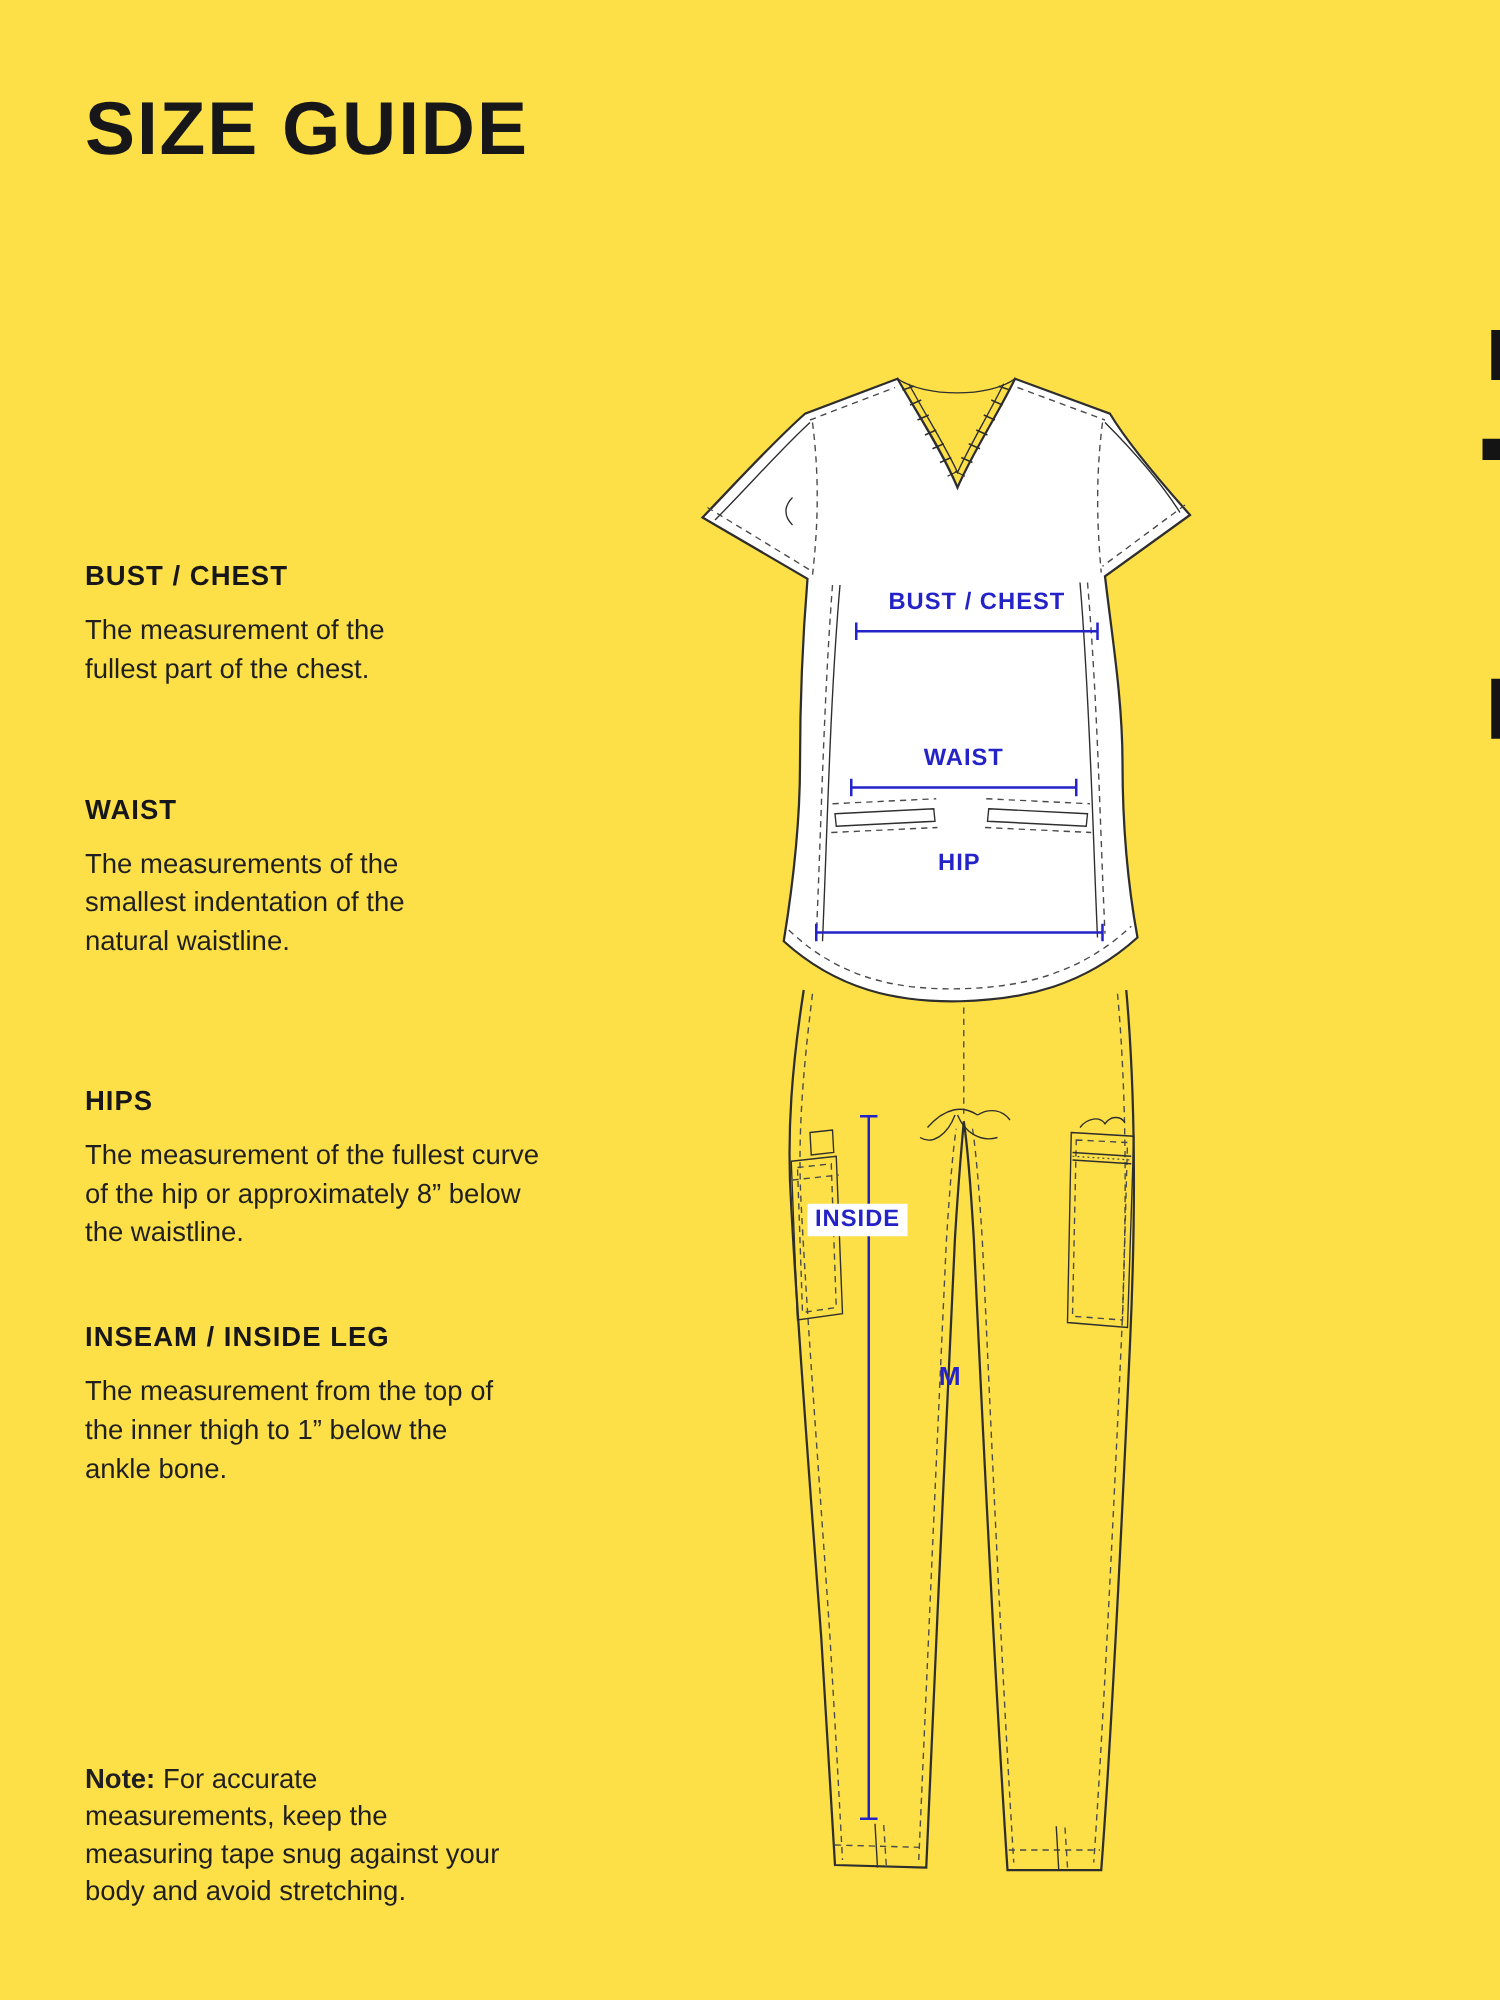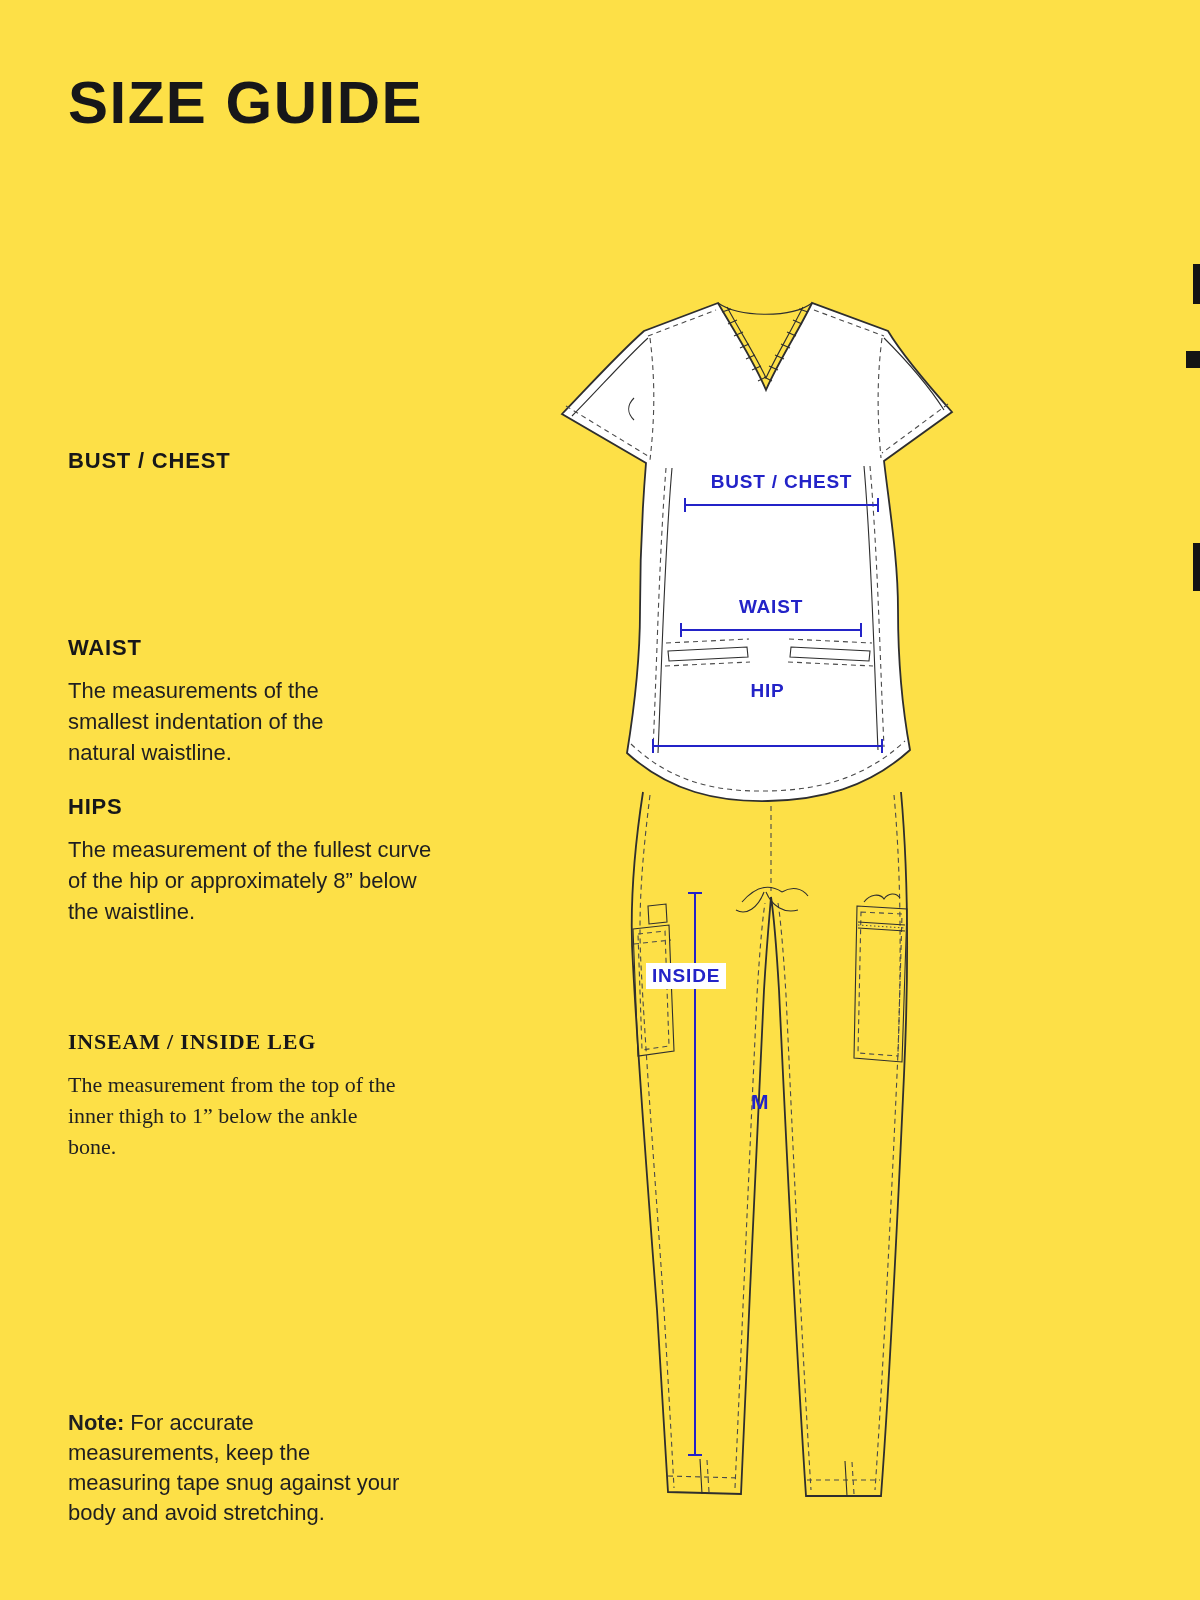--- a/index.html
+++ b/index.html
@@ -15,22 +15,22 @@
   }
   .intro {
     position:absolute; left:68px; top:180px; width:440px;
     font-size:26px; line-height:37px; color:#1f1f21;
   }
   .sec { position:absolute; left:68px; }
   .sec h3 { font-size:22px; font-weight:700; letter-spacing:0.8px; color:#171719; margin-bottom:14px; }
   .sec p  { font-size:22px; line-height:31px; color:#1f1f21; }
   #sec-bust   { top:448px; width:300px; }
   #sec-waist  { top:635px; width:312px; }
-  #sec-hips   { top:794px; width:380px; }
-  #sec-inseam { top:1029px; width:332px;font-family:Liberation Serif, serif; }
+  #sec-hips   { top:868px; width:380px; }
+  #sec-inseam { top:1057px; width:332px; }
   .note {
     position:absolute; left:68px; top:1374px; width:336px;
     font-size:22px; line-height:30px; color:#1f1f21;margin-top:34px;
   }
   .note b { font-weight:700; }
 
   .diagram-svg { position:absolute; left:0; top:0; width:1200px; height:1600px; pointer-events:none; z-index:1; }
 
   .garment path { fill:none; }
   .garment .o { stroke:var(--line); stroke-width:1.8; }
@@ -57,20 +57,21 @@
 </style>
 </head>
 <body>
 
 <div class="canvas">
 
   <h1 class="title">SIZE GUIDE</h1>
 
   <section class="sec" id="sec-bust">
     <h3>BUST / CHEST</h3>
+    <p>The measurement of the fullest part of the chest.</p>
   </section>
 
   <section class="sec" id="sec-waist">
     <h3>WAIST</h3>
     <p>The measurements of the smallest indentation of the natural waistline.</p>
   </section>
 
   <section class="sec" id="sec-hips">
     <h3>HIPS</h3>
     <p>The measurement of the fullest curve of the hip or approximately 8” below the waistline.</p>

